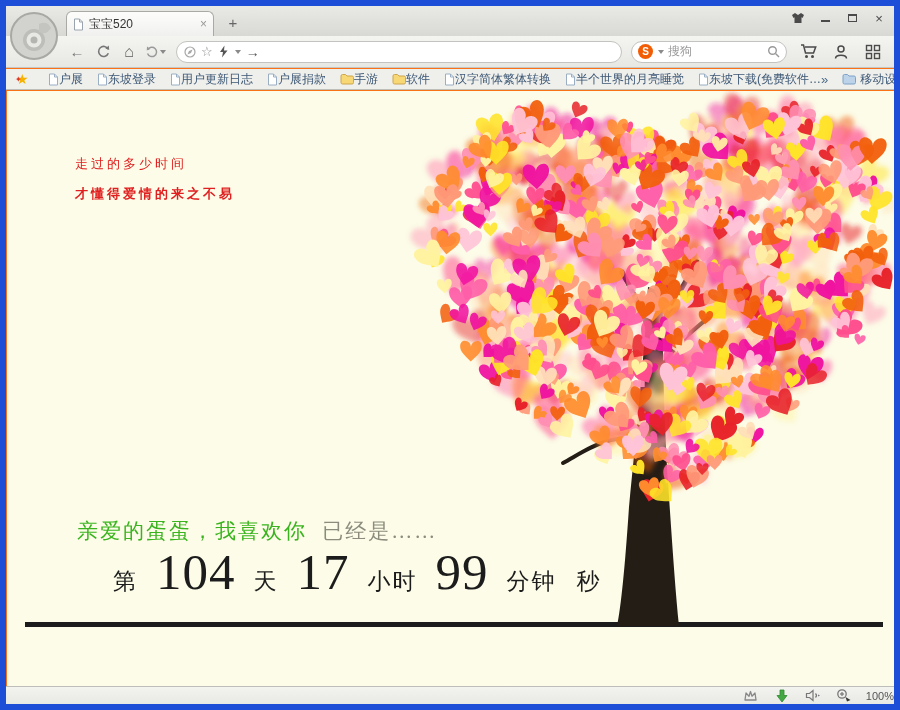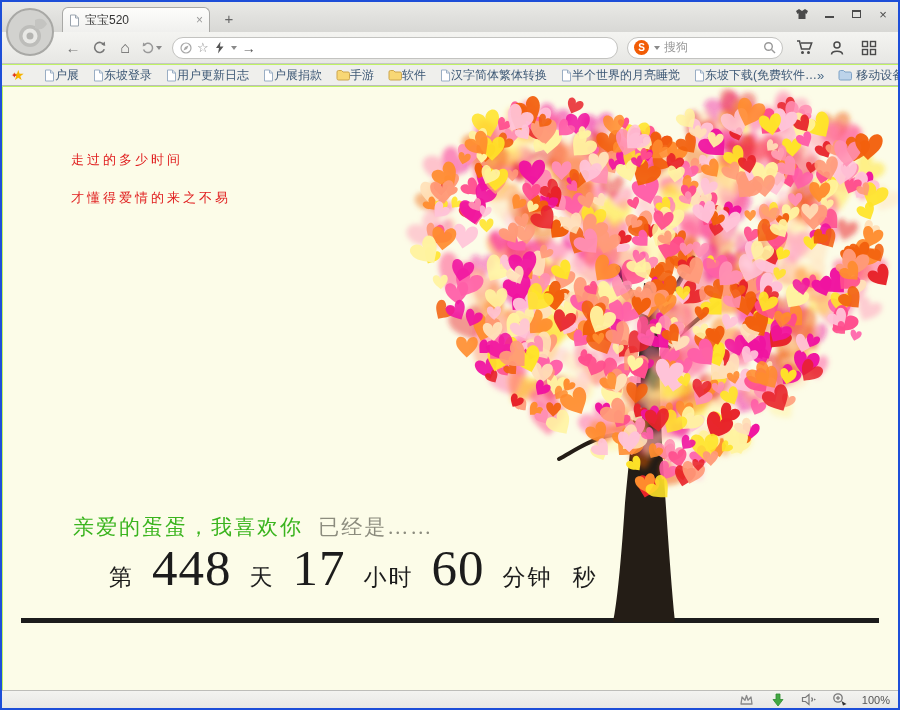--- a/index.html
+++ b/index.html
@@ -1,17 +1,17 @@
 <!DOCTYPE html>
 <html><head>
 <meta charset="utf-8">
 <style>
   * { margin:0; padding:0; box-sizing:border-box; }
   body { font-family:"Liberation Sans","DejaVu Sans",sans-serif; background:#cfcfcd; }
-  .window { position:relative; width:900px; height:710px; background:#bef264; border:2px solid #1d4ed8; overflow:hidden; }
+  .window { position:relative; width:900px; height:710px; background:#f97316; border:6px solid #1d4ed8; overflow:hidden; }
 
   
   .titlebar { position:absolute; left:0; top:0; width:100%; height:30px;
     background:linear-gradient(#e9e9e6,#d8d8d5); }
   .logo { position:absolute; left:3px; top:4px; width:50px; height:52px; z-index:5; cursor:pointer; }
   .tab { position:absolute; left:60px; top:5px; width:148px; height:25px;
     background:linear-gradient(#fdfdfb,#f0f0ee); border:1px solid #a9a9a6; border-bottom:none;
     border-radius:6px 6px 0 0; display:flex; align-items:center; padding:0 6px; gap:5px; }
   .tab-title { font-size:12px; color:#333; flex:1; white-space:nowrap; overflow:hidden; }
   .tab-close { font-size:12px; color:#999; cursor:pointer; line-height:1; }
@@ -55,34 +55,34 @@
   .bm-overflow { margin-left:auto; color:#4a6a88; font-size:13px; cursor:pointer; flex:none; }
   .bm-device { display:flex; align-items:center; gap:4px; margin-left:14px; margin-right:2px;
     color:#3d5875; cursor:pointer; flex:none; }
 
   
   .content { position:absolute; left:1px; top:85px; width:897px; height:607px; background:#fcfce8; overflow:hidden; }
   #tree-svg { position:absolute; left:0; top:0; width:897px; height:607px; }
   .poem { position:absolute; left:68px; font-size:13px; letter-spacing:3px; color:#e02020;
     font-family:"DejaVu Sans",sans-serif; z-index:2; }
   .poem.l1 { top:64px; }
-  .poem.l2 { top:102px; }
+  .poem.l2 { top:94px;font-weight:bold; }
   .dedication { position:absolute; left:70px; top:426px; z-index:2; white-space:nowrap;
     font-family:"Liberation Serif","DejaVu Serif",serif; font-size:21px; letter-spacing:2px; }
   .ded-green { color:#3ab41e; }
   .ded-gray { color:#8c8c7e; margin-left:8px; }
   .timer { position:absolute; left:96px; top:452px; z-index:2; display:flex; align-items:baseline;
     font-family:"Liberation Serif","DejaVu Serif",serif; color:#1f1f1f; white-space:nowrap; }
   .t-unit { font-size:23px; margin:0 10px; letter-spacing:2px; }
   .t-num { font-size:51px; margin:0 8px; letter-spacing:1px; }
 
   
   .statusbar { position:absolute; left:0; bottom:0; width:100%; height:18px;
     background:linear-gradient(#f3f3f0,#e8e8e5); border-top:1px solid #bdbdb9;
-    display:flex; align-items:center; justify-content:flex-end; padding-right:8px; gap:13px; }
+    display:flex; align-items:center; justify-content:flex-end; gap:13px; }
   .st-icon { width:18px; height:14px; display:flex; align-items:center; justify-content:center; cursor:pointer; }
   .zoom-level { font-size:11px; color:#555; }
 </style>
 </head>
 <body>
 
 <div class="window">
 
   <div class="titlebar">
     <div class="logo">
@@ -1161,25 +1161,25 @@
     <div class="poem l1" style="color: rgb(224, 32, 32);">走过的多少时间</div>
     <div class="poem l2" style="color: rgb(224, 32, 32);">才懂得爱情的来之不易</div>
 
     <div class="dedication">
       <span class="ded-green" style="color: rgb(58, 180, 30);">亲爱的蛋蛋，我喜欢你</span>
       <span class="ded-gray" style="color: rgb(140, 140, 126); text-align: right;">已经是……</span>
     </div>
 
     <div class="timer" style="color: rgb(28, 28, 28);">
       <span class="t-unit">第</span>
-      <span class="t-num">448</span>
+      <span class="t-num">104</span>
       <span class="t-unit">天</span>
       <span class="t-num">17</span>
       <span class="t-unit">小时</span>
-      <span class="t-num">60</span>
+      <span class="t-num">99</span>
       <span class="t-unit">分钟</span>
       <span class="t-unit">秒</span>
     </div>
   </div>
 
   <div class="statusbar">
     <span class="st-icon">
       <svg width="15" height="13" viewBox="0 0 15 13">
         <path d="M2 11 L3 4 L6 7.2 L7.5 2.5 L9 7.2 L12 4 L13 11 Z" fill="none" stroke="#888" stroke-width="1.3" stroke-linejoin="round"></path>
       </svg>

